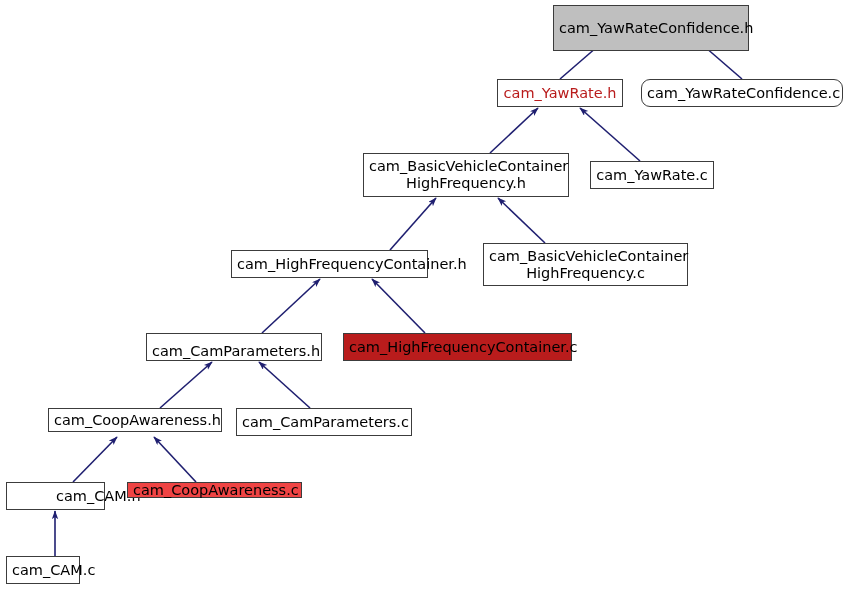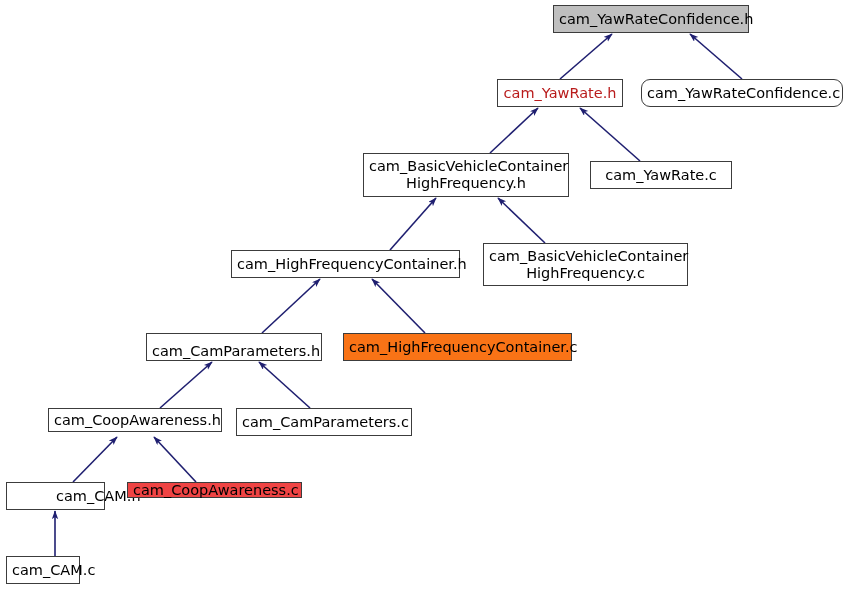--- a/index.html
+++ b/index.html
@@ -69,30 +69,30 @@
         <line x1="262" y1="333" x2="320" y2="279" stroke="#1f1f70" stroke-width="1.6" marker-end="url(#arrowhead)"></line>
         <line x1="425" y1="333" x2="372" y2="279" stroke="#1f1f70" stroke-width="1.6" marker-end="url(#arrowhead)"></line>
         <line x1="160" y1="408" x2="212" y2="362" stroke="#1f1f70" stroke-width="1.6" marker-end="url(#arrowhead)"></line>
         <line x1="310" y1="408" x2="259" y2="362" stroke="#1f1f70" stroke-width="1.6" marker-end="url(#arrowhead)"></line>
         <line x1="73" y1="482" x2="117" y2="437" stroke="#1f1f70" stroke-width="1.6" marker-end="url(#arrowhead)"></line>
         <line x1="196" y1="482" x2="154" y2="437" stroke="#1f1f70" stroke-width="1.6" marker-end="url(#arrowhead)"></line>
         <line x1="55" y1="556" x2="55" y2="511" stroke="#1f1f70" stroke-width="1.6" marker-end="url(#arrowhead)"></line>
       </g>
   </svg>
   <div id="nodes">
-      <div class="node root" style="left: 553px; top: 5px; width: 196px; height: 28px; border-color: rgb(60, 60, 60); background: rgb(191, 191, 191); color: rgb(0, 0, 0);"><span class="node-label">cam_YawRateConfidence.h</span></div>
+      <div class="node root" style="left: 553px; top: 5px; width: 196px; height: 46px; border-color: rgb(60, 60, 60); background: rgb(191, 191, 191); color: rgb(0, 0, 0);"><span class="node-label">cam_YawRateConfidence.h</span></div>
       <div class="node" style="left: 497px; top: 79px; width: 126px; height: 28px; border-color: rgb(60, 60, 60); background: rgb(255, 255, 255); color: #b91c1c;"><span class="node-label">cam_YawRate.h</span></div>
       <div class="node" style="left: 641px; top: 79px; width: 202px; height: 28px; border-color: rgb(60, 60, 60); background: rgb(255, 255, 255); color: rgb(0, 0, 0); border-radius: 9px;"><span class="node-label">cam_YawRateConfidence.c</span></div>
       <div class="node" style="left: 363px; top: 153px; width: 206px; height: 44px; border-color: rgb(60, 60, 60); background: rgb(255, 255, 255); color: rgb(0, 0, 0);"><span class="node-label">cam_BasicVehicleContainer
 HighFrequency.h</span></div>
-      <div class="node" style="left: 590px; top: 161px; width: 142px; height: 28px; border-color: rgb(60, 60, 60); background: rgb(255, 255, 255); color: rgb(0, 0, 0);"><span class="node-label">cam_YawRate.c</span></div>
-      <div class="node" style="left: 231px; top: 250px; width: 229px; height: 28px; border-color: rgb(60, 60, 60); background: rgb(255, 255, 255); color: rgb(0, 0, 0);"><span class="node-label">cam_HighFrequencyContainer.h</span></div>
+      <div class="node" style="left: 590px; top: 161px; width: 124px; height: 28px; border-color: rgb(60, 60, 60); background: rgb(255, 255, 255); color: rgb(0, 0, 0);"><span class="node-label">cam_YawRate.c</span></div>
+      <div class="node" style="left: 231px; top: 250px; width: 197px; height: 28px; border-color: rgb(60, 60, 60); background: rgb(255, 255, 255); color: rgb(0, 0, 0);"><span class="node-label">cam_HighFrequencyContainer.h</span></div>
       <div class="node" style="left: 483px; top: 243px; width: 205px; height: 43px; border-color: rgb(60, 60, 60); background: rgb(255, 255, 255); color: rgb(0, 0, 0);"><span class="node-label">cam_BasicVehicleContainer
 HighFrequency.c</span></div>
       <div class="node" style="left: 146px; top: 333px; width: 176px; height: 28px; border-color: rgb(60, 60, 60); background: rgb(255, 255, 255); color: rgb(0, 0, 0); align-items: flex-end;"><span class="node-label">cam_CamParameters.h</span></div>
-      <div class="node" style="left: 343px; top: 333px; width: 229px; height: 28px; border-color: rgb(60, 60, 60); background: #f97316; color: rgb(0, 0, 0);"><span class="node-label">cam_HighFrequencyContainer.c</span></div>
+      <div class="node" style="left: 343px; top: 333px; width: 229px; height: 28px; border-color: rgb(60, 60, 60); background: #b91c1c; color: rgb(0, 0, 0);"><span class="node-label">cam_HighFrequencyContainer.c</span></div>
       <div class="node" style="left: 48px; top: 408px; width: 174px; height: 24px; border-color: rgb(60, 60, 60); background: rgb(255, 255, 255); color: rgb(0, 0, 0);"><span class="node-label">cam_CoopAwareness.h</span></div>
       <div class="node" style="left: 236px; top: 408px; width: 176px; height: 28px; border-color: rgb(60, 60, 60); background: rgb(255, 255, 255); color: rgb(0, 0, 0);"><span class="node-label">cam_CamParameters.c</span></div>
       <div class="node" style="left: 6px; top: 482px; width: 99px; height: 28px; border-color: rgb(60, 60, 60); background: rgb(255, 255, 255); color: rgb(0, 0, 0); padding-left: 44px;"><span class="node-label">cam_CAM.h</span></div>
       <div class="node" style="left: 127px; top: 482px; width: 175px; height: 16px; border-color: rgb(60, 60, 60); background: #ef4444; color: rgb(0, 0, 0);"><span class="node-label">cam_CoopAwareness.c</span></div>
       <div class="node" style="left: 6px; top: 556px; width: 74px; height: 28px; border-color: rgb(60, 60, 60); background: rgb(255, 255, 255); color: rgb(0, 0, 0);"><span class="node-label">cam_CAM.c</span></div>
     </div>
 </div>
 
 </body></html>

